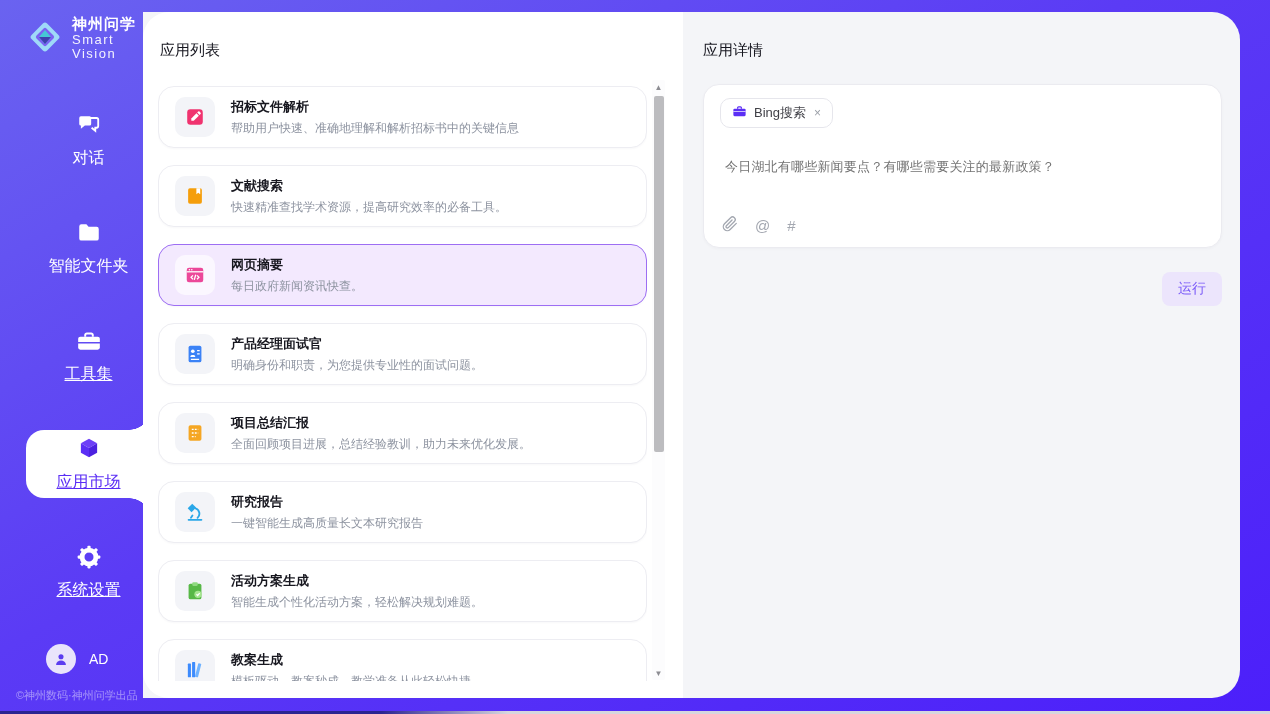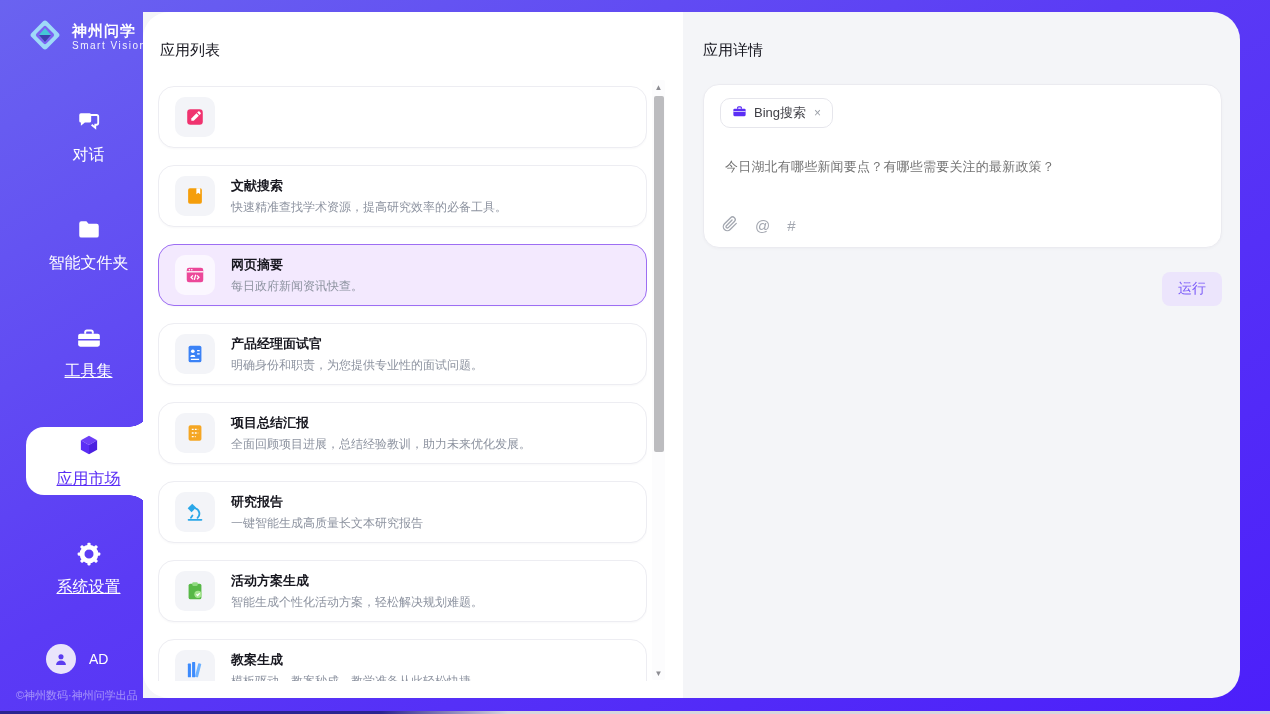--- a/index.html
+++ b/index.html
@@ -11,21 +11,21 @@
 
   .bottom-edge { position:absolute; left:0; right:0; bottom:0; height:3px;
     background:linear-gradient(to right,#2b2490 0%,#2b2490 30%,#d6d6de 40%,#d6d6de 100%); z-index:40; }
 
   
   .sidebar { position:absolute; left:8px; top:0; bottom:3px; width:143px;
     display:flex; flex-direction:column; z-index:10; }
   .logo { display:flex; align-items:center; gap:8px; margin:16px 0 0 18px; }
   .logo-text { color:#fff; line-height:1.1; }
   .logo-title { font-size:15px; font-weight:bold; letter-spacing:1px; }
-  .logo-sub { font-size:10px; letter-spacing:1.5px; opacity:.92; }
+  .logo-sub { font-size:13px; letter-spacing:1.5px; opacity:.92; }
 
   .nav { margin-top:45px; display:flex; flex-direction:column; gap:40px; }
   .nav-item { position:relative; height:68px; margin-left:18px;
     display:flex; flex-direction:column; align-items:center; justify-content:center;
     gap:6px; cursor:pointer; color:#fff; }
   .nav-item .nav-label { font-size:16px; }
   .nav-item .nav-label.underlined { text-decoration:underline; }
   .nav-item.active { background:#fff; border-radius:18px 0 0 18px; color:#5b2ef5; }
   .nav-item.active::before { content:""; position:absolute; right:0; top:-22px; width:22px; height:22px;
     background:radial-gradient(circle at 0 0, rgba(255,255,255,0) 21.5px, #fff 22px); }
@@ -193,20 +193,24 @@
       <div class="app-list">
 
         <div class="app-card">
           <span class="app-icon">
             <svg width="22" height="22" viewBox="0 0 24 24">
               <rect x="3.5" y="3.5" width="17" height="17" rx="3.5" fill="#f0336f"></rect>
               <path d="M8 16.2v-2.6l5.6-5.6 2.6 2.6-5.6 5.6H8z" fill="#fff"></path>
               <path d="M14.4 7.2l1.1-1.1a1 1 0 0 1 1.4 0l1.2 1.2a1 1 0 0 1 0 1.4L17 9.8z" fill="#fff"></path>
             </svg>
           </span>
+          <div class="app-texts">
+            <span class="app-title">招标文件解析</span>
+            <span class="app-desc">帮助用户快速、准确地理解和解析招标书中的关键信息</span>
+          </div>
         </div>
 
         <div class="app-card">
           <span class="app-icon">
             <svg width="22" height="22" viewBox="0 0 24 24">
               <rect x="4.5" y="3.5" width="15" height="17" rx="2" fill="#f59e0b"></rect>
               <path d="M13.5 3.5h4.2V10l-2.1-1.5-2.1 1.5z" fill="#fff"></path>
             </svg>
           </span>
           <div class="app-texts">

